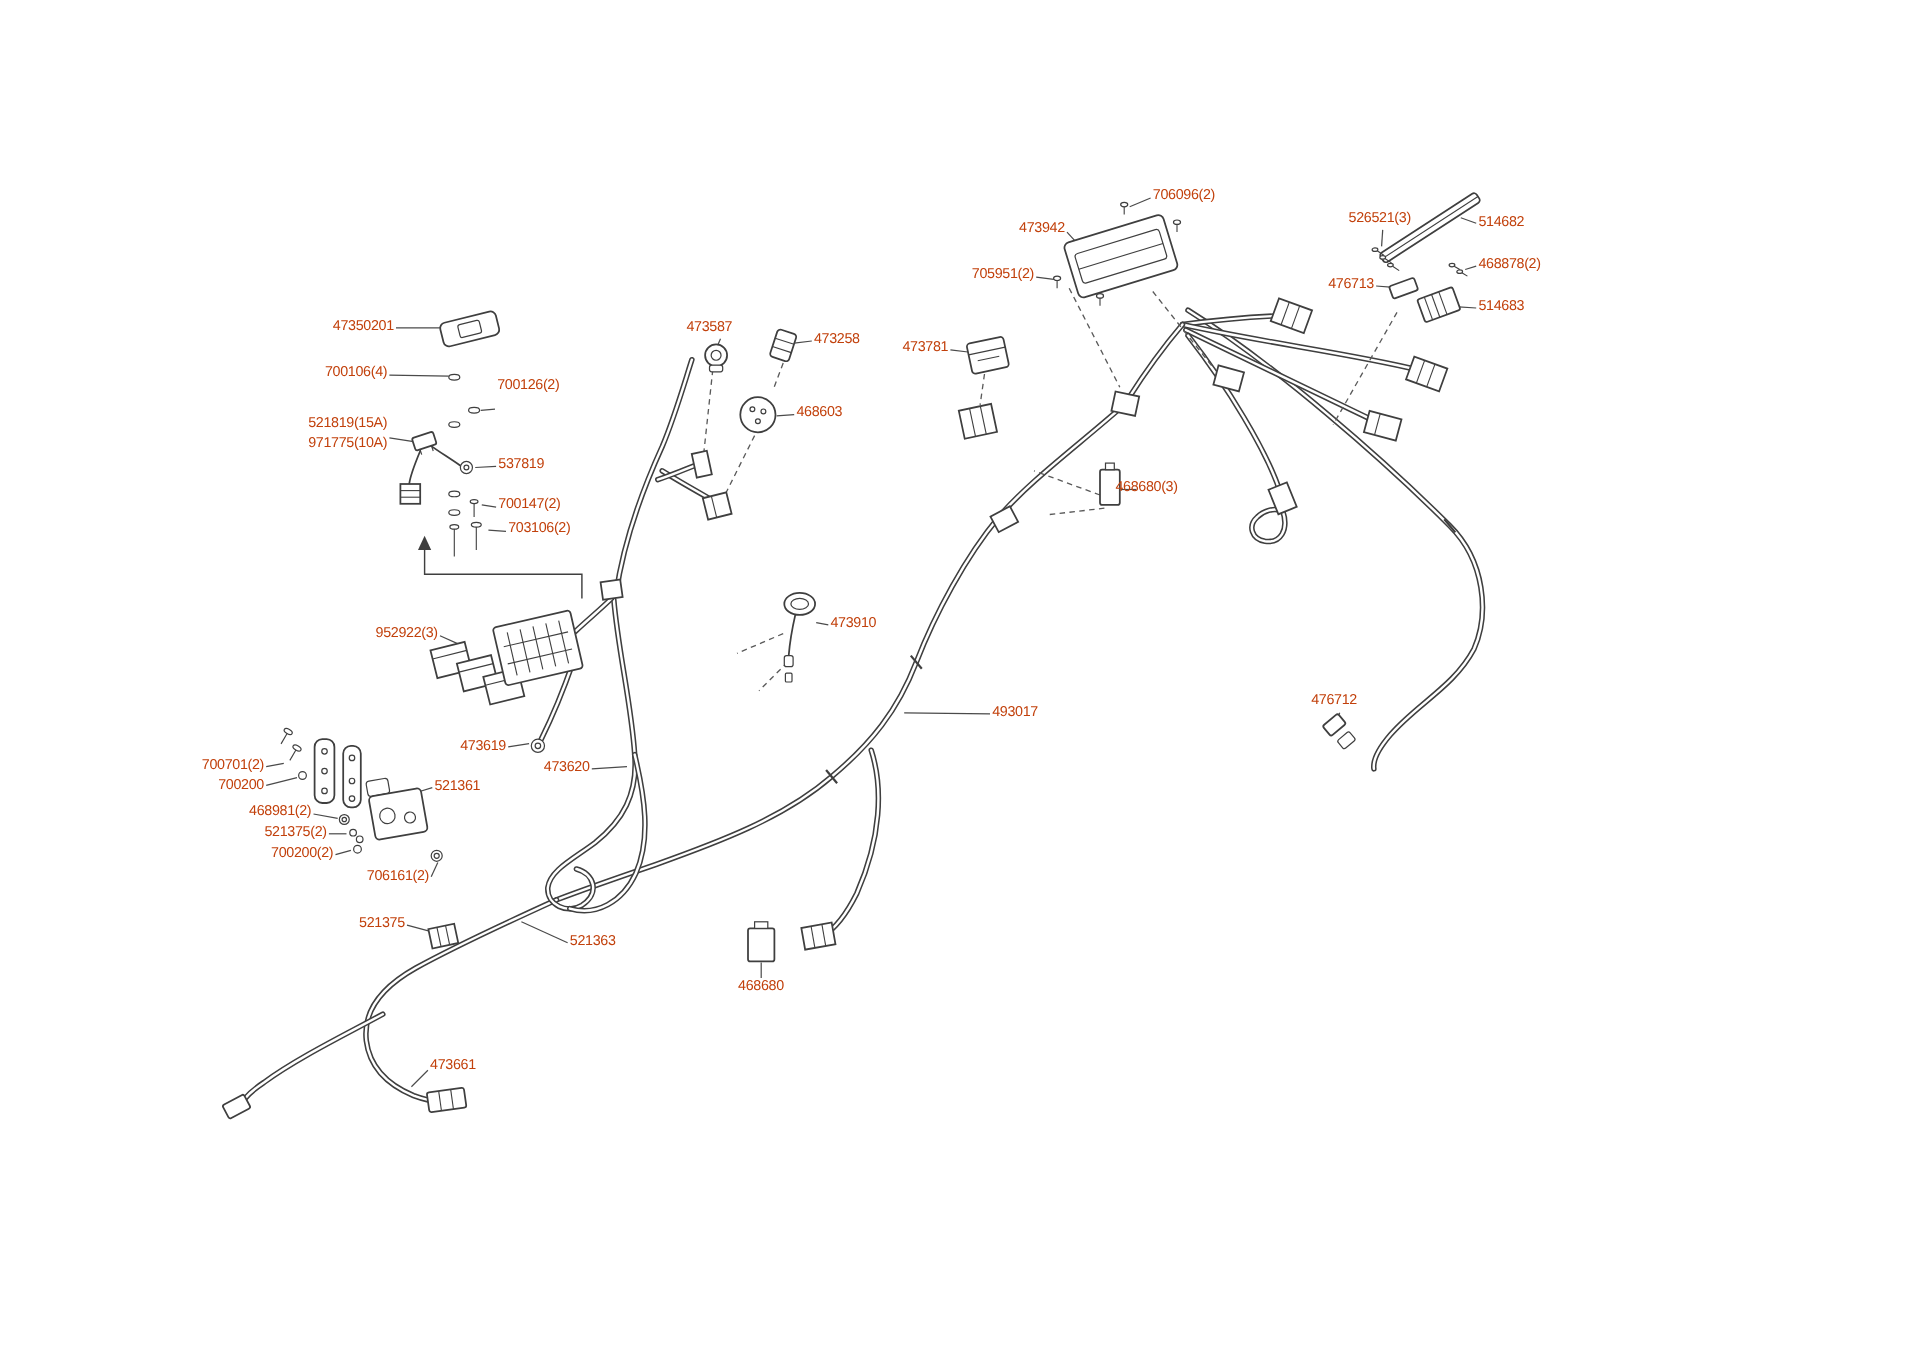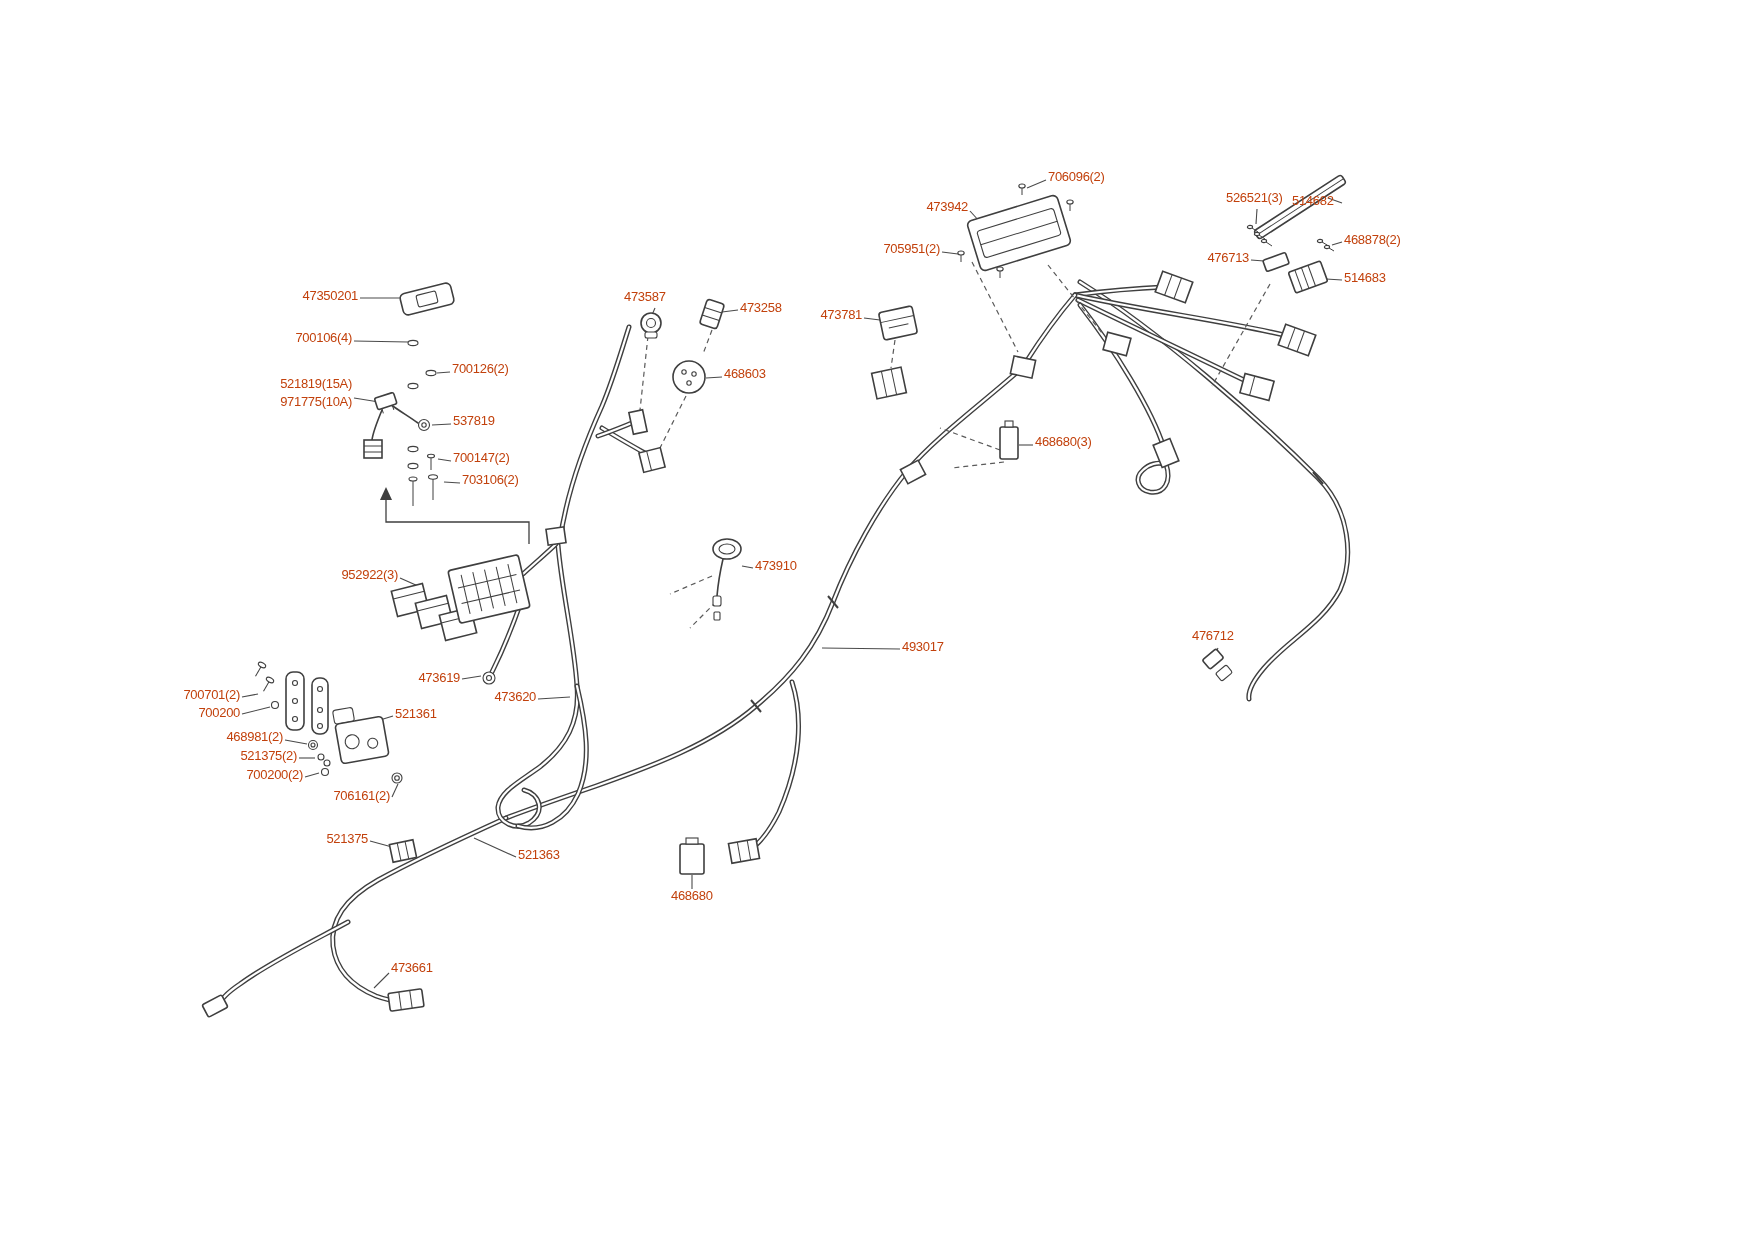--- a/index.html
+++ b/index.html
@@ -454,38 +454,38 @@
     <g>
       <circle class="part2" cx="489" cy="678" r="6"></circle>
       <circle class="part2" cx="489" cy="678" r="2.5"></circle>
     </g>
   </g>
 </svg>
 
   <div class="lbl" style="left:1048px;top:170px">706096(2)</div>
   <div class="lbl r" style="left:968px;top:200px">473942</div>
   <div class="lbl" style="left:1226px;top:191px">526521(3)</div>
-  <div class="lbl" style="left:1292px;top:194px">514682</div>
+  <div class="lbl" style="left:1344px;top:194px">514682</div>
   <div class="lbl r" style="left:940px;top:242px">705951(2)</div>
   <div class="lbl" style="left:1344px;top:233px">468878(2)</div>
   <div class="lbl r" style="left:1249px;top:251px">476713</div>
   <div class="lbl" style="left:1344px;top:271px">514683</div>
   <div class="lbl r" style="left:358px;top:289px">47350201</div>
   <div class="lbl" style="left:624px;top:290px">473587</div>
   <div class="lbl" style="left:740px;top:301px">473258</div>
   <div class="lbl r" style="left:862px;top:308px">473781</div>
   <div class="lbl r" style="left:352px;top:331px">700106(4)</div>
-  <div class="lbl" style="left:452px;top:362px">700126(2)</div>
+  <div class="lbl" style="left:452px;top:343px">700126(2)</div>
   <div class="lbl" style="left:724px;top:367px">468603</div>
   <div class="lbl r" style="left:352px;top:377px">521819(15A)</div>
   <div class="lbl r" style="left:352px;top:395px">971775(10A)</div>
   <div class="lbl" style="left:453px;top:414px">537819</div>
   <div class="lbl" style="left:453px;top:451px">700147(2)</div>
   <div class="lbl" style="left:462px;top:473px">703106(2)</div>
-  <div class="lbl" style="left:1035px;top:435px">468680(3)</div>
+  <div class="lbl" style="left:1014px;top:435px">468680(3)</div>
   <div class="lbl r" style="left:398px;top:568px">952922(3)</div>
   <div class="lbl" style="left:755px;top:559px">473910</div>
   <div class="lbl" style="left:902px;top:640px">493017</div>
   <div class="lbl" style="left:1192px;top:629px">476712</div>
   <div class="lbl r" style="left:460px;top:671px">473619</div>
   <div class="lbl r" style="left:536px;top:690px">473620</div>
   <div class="lbl r" style="left:240px;top:688px">700701(2)</div>
   <div class="lbl r" style="left:240px;top:706px">700200</div>
   <div class="lbl" style="left:395px;top:707px">521361</div>
   <div class="lbl r" style="left:283px;top:730px">468981(2)</div>

